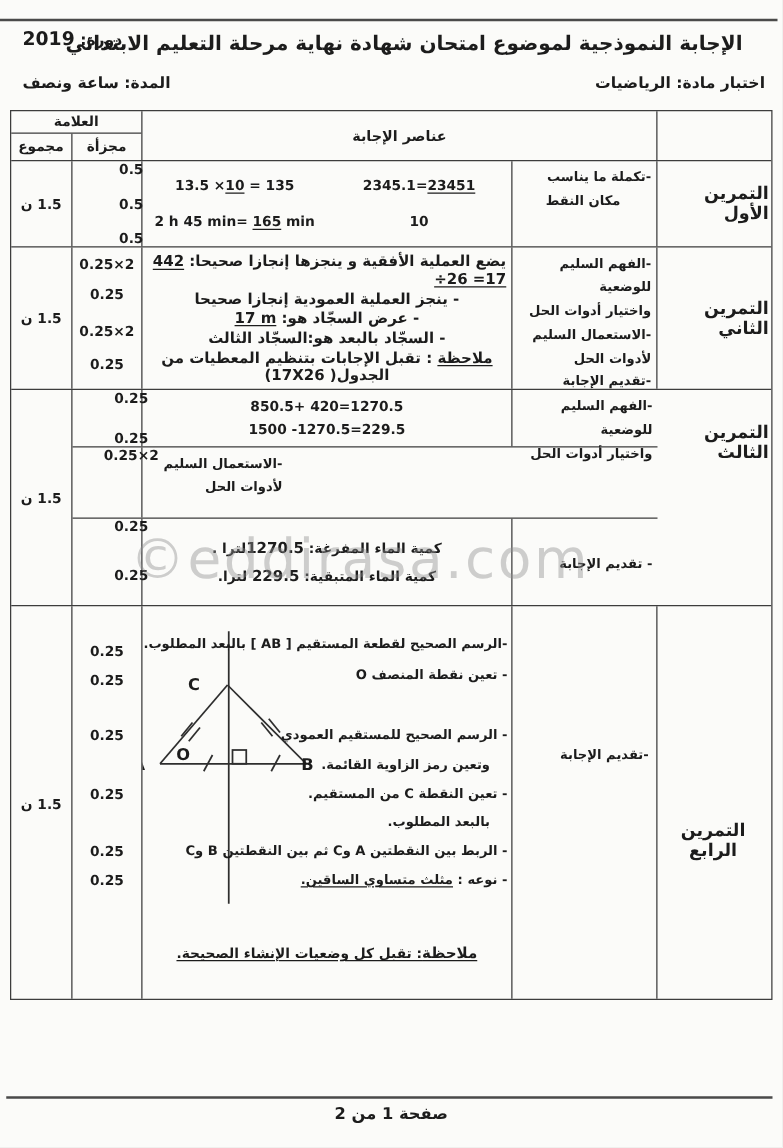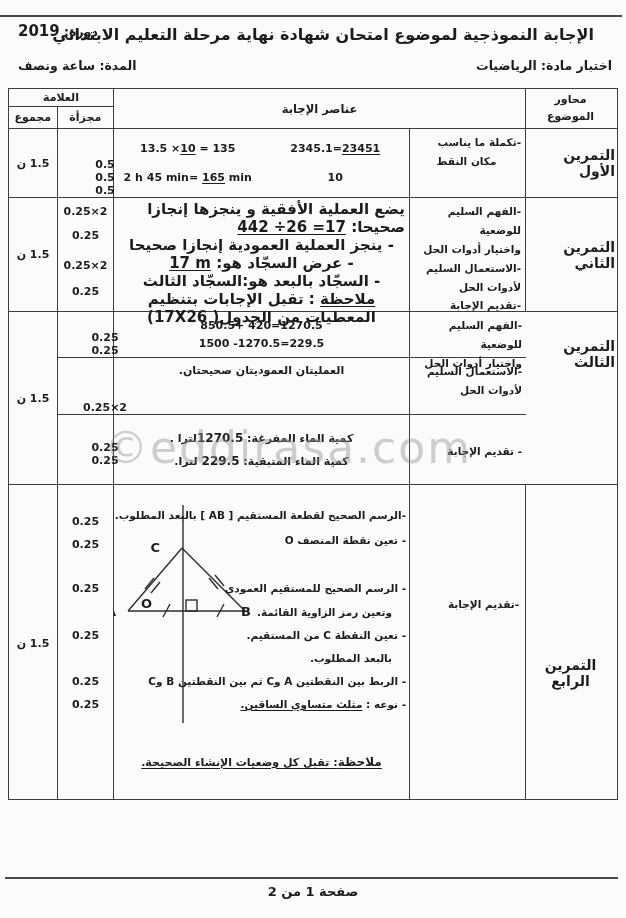--- a/index.html
+++ b/index.html
@@ -42,23 +42,23 @@
   .h-mark-bot .hb{box-sizing:border-box;display:flex;align-items:center;justify-content:center;}
   .h-total{width:49px;border-right:1.4px solid #3d3d3d;}
   .h-partial{width:56px;}
   .h-elements{width:412px;box-sizing:border-box;border-right:1.4px solid #3d3d3d;display:flex;align-items:center;justify-content:center;font-size:11.5px;}
   .h-axes{width:89px;display:flex;flex-direction:column;align-items:center;justify-content:center;line-height:1.5;font-size:11px;}
   
   .r-ex1{height:69px;}
   .r-ex2{height:114px;}
   .r-ex3{height:173px;}
   .r-ex4{flex:1;}
-  .marks-even{display:flex;flex-direction:column;justify-content:flex-end;align-items:center;height:100%;margin-left:39px;}
+  .marks-even{display:flex;flex-direction:column;justify-content:space-between;align-items:center;height:100%;margin-left:39px;}
   .ex1-grid{display:grid;grid-template-columns:1fr 1fr;height:100%;align-content:space-evenly;justify-items:center;row-gap:2px;direction:ltr;}
-  .ex2-content{display:flex;flex-direction:column;justify-content:space-evenly;height:100%;direction:rtl;text-align:center;font-size:15px;padding:2px 4px;box-sizing:border-box;}
+  .ex2-content{display:flex;flex-direction:column;justify-content:space-evenly;height:100%;direction:rtl;text-align:center;font-size:12px;padding:2px 4px;box-sizing:border-box;}
   .ex2-content .line1{text-align:right;}
   
   .ex3-mid{width:468px;display:flex;flex-direction:column;box-sizing:border-box;}
   .sub{display:flex;border-bottom:1.4px solid #3d3d3d;box-sizing:border-box;}
   .sub:last-child{border-bottom:none;flex:1;}
   .sub-a{height:46px;}
   .sub-b{height:57px;}
   .sub .c-partial{border-right:1.4px solid #3d3d3d;}
   .sub .c-content{border-right:1.4px solid #3d3d3d;text-align:right;}
   .sub .c-criteria{border-right:none;}
@@ -100,24 +100,20 @@
 
     <div class="h-row">
       <div class="h-mark">
         <div class="h-mark-top rtl">العلامة</div>
         <div class="h-mark-bot">
           <div class="hb h-total rtl">مجموع</div>
           <div class="hb h-partial rtl">مجزأة</div>
         </div>
       </div>
       <div class="h-elements rtl">عناصر الإجابة</div>
-      <div class="h-axes rtl">
-        <span>محاور</span>
-        <span>الموضوع</span>
-      </div>
     </div>
 
     <div class="row r-ex1">
       <div class="cell c-total rtl">1.5 ن</div>
       <div class="cell c-partial">
         <div class="marks-even">
           <span>0.5</span>
           <span>0.5</span>
           <span>0.5</span>
         </div>
@@ -182,25 +178,20 @@
           </div>
           <div class="cell c-criteria">
             <div>-الفهم السليم للوضعية</div>
             <div>واختيار أدوات الحل</div>
           </div>
         </div>
         <div class="sub sub-b">
           <div class="cell c-partial">
             <div class="marks-even">
               <span>0.25×2</span>
-            </div>
-          </div>
-          <div class="cell c-content">
-            <div class="ex3-lines ex3-top">
-              <span>العمليتان العموديتان صحيحتان.</span>
             </div>
           </div>
           <div class="cell c-criteria">
             <div>-الاستعمال السليم</div>
             <div>لأدوات الحل</div>
           </div>
         </div>
         <div class="sub">
           <div class="cell c-partial">
             <div class="marks-even" style="height:75%">

